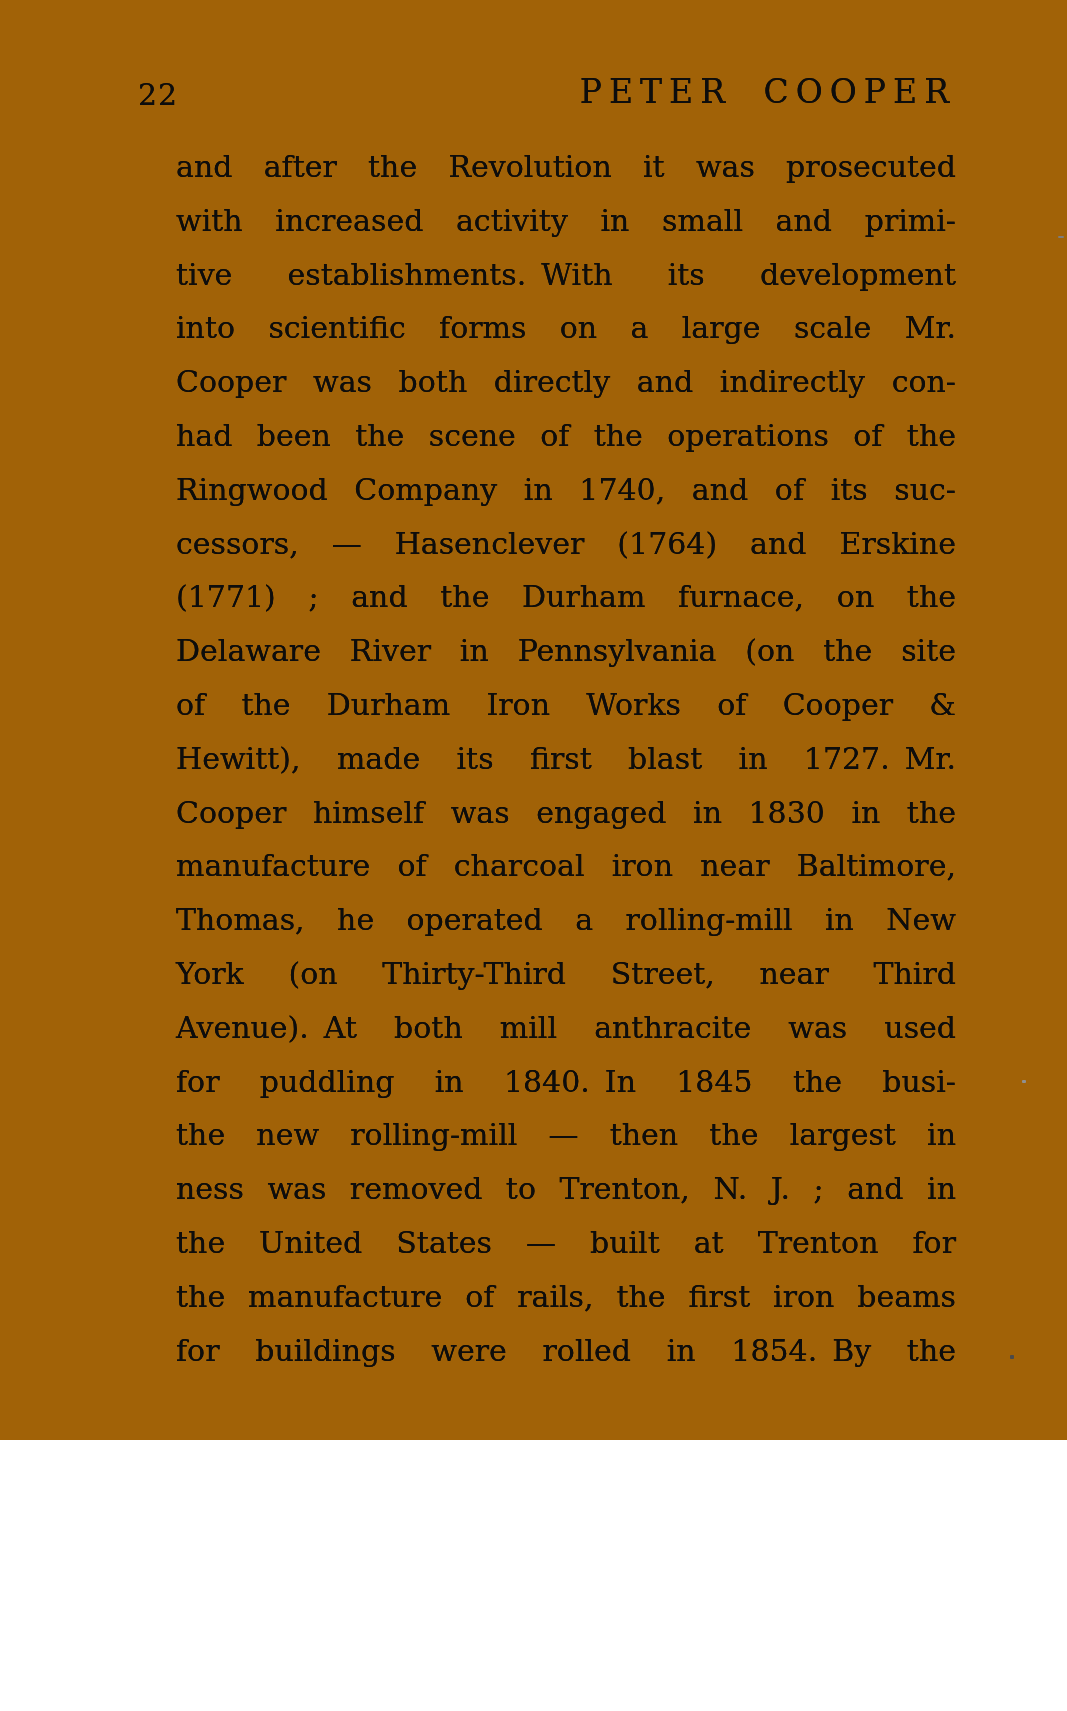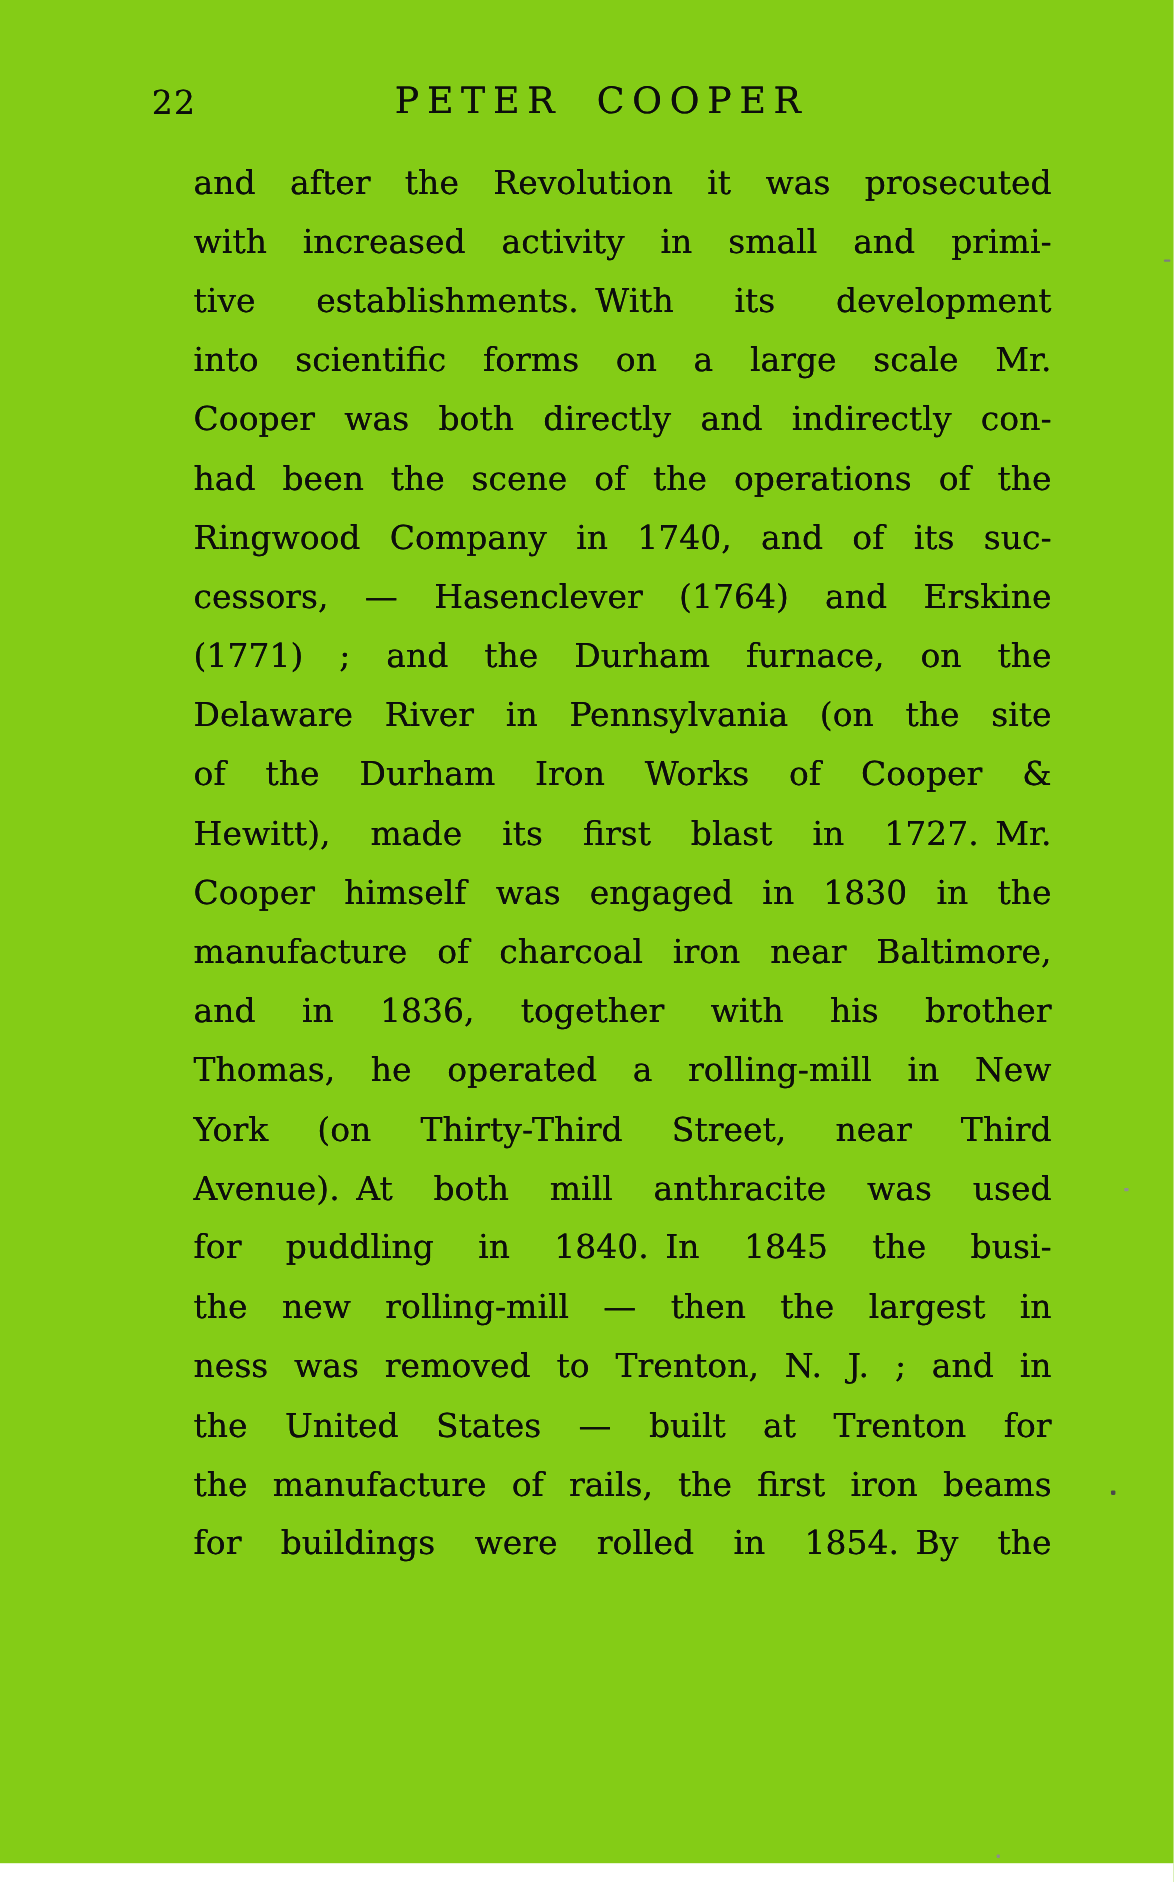--- a/index.html
+++ b/index.html
@@ -3,22 +3,22 @@
 <meta charset="utf-8">
 <style>
   html, body {
     margin: 0;
     padding: 0;
     background: #ffffff;
   }
   .page {
     position: relative;
     width: 1067px;
-    height: 1694px;
-    background: #84cc16;
+    height: 1440px;
+    background: #a16207;
     color: #0d0d0d;
     font-family: "DejaVu Serif", "Liberation Serif", serif;
     overflow: hidden;
   }
   .running-head {
     position: absolute;
     top: 70px;
     left: 138px;
     width: 818px;
     height: 44px;
@@ -26,21 +26,21 @@
   .page-number {
     position: absolute;
     left: 0;
     top: 10px;
     font-size: 30px;
     line-height: 30px;
     letter-spacing: 1px;
     text-shadow: 0 0 0.5px rgba(0,0,0,0.85);
   }
   .head-title {
-    text-align: center;
+    text-align: right;
     font-size: 33px;
     line-height: 44px;
     letter-spacing: 7px;
     word-spacing: 14px;
     text-shadow: 0 0 0.5px rgba(0,0,0,0.85);
   }
   .body-text {
     position: absolute;
     left: 138px;
     top: 140px;
@@ -83,21 +83,20 @@
       <div class="line">Cooper was both directly and indirectly con-</div>
       <div class="line">had been the scene of the operations of the</div>
       <div class="line">Ringwood Company in 1740, and of its suc-</div>
       <div class="line">cessors, — Hasenclever (1764) and Erskine</div>
       <div class="line">(1771) ; and the Durham furnace, on the</div>
       <div class="line">Delaware River in Pennsylvania (on the site</div>
       <div class="line">of the Durham Iron Works of Cooper &amp;</div>
       <div class="line">Hewitt), made its first blast in 1727. Mr.</div>
       <div class="line">Cooper himself was engaged in 1830 in the</div>
       <div class="line">manufacture of charcoal iron near Baltimore,</div>
-      <div class="line">and in 1836, together with his brother</div>
       <div class="line">Thomas, he operated a rolling-mill in New</div>
       <div class="line">York (on Thirty-Third Street, near Third</div>
       <div class="line">Avenue). At both mill anthracite was used</div>
       <div class="line">for puddling in 1840. In 1845 the busi-</div>
       <div class="line">the new rolling-mill — then the largest in</div>
       <div class="line">ness was removed to Trenton, N. J. ; and in</div>
       <div class="line">the United States — built at Trenton for</div>
       <div class="line">the manufacture of rails, the first iron beams</div>
       <div class="line">for buildings were rolled in 1854. By the</div>
     </div>

